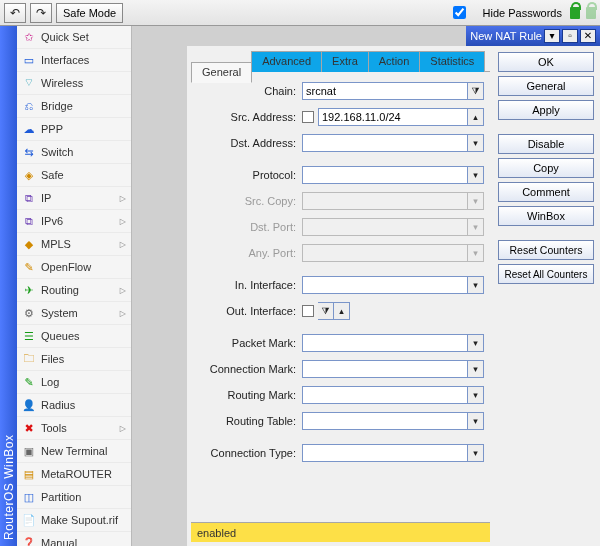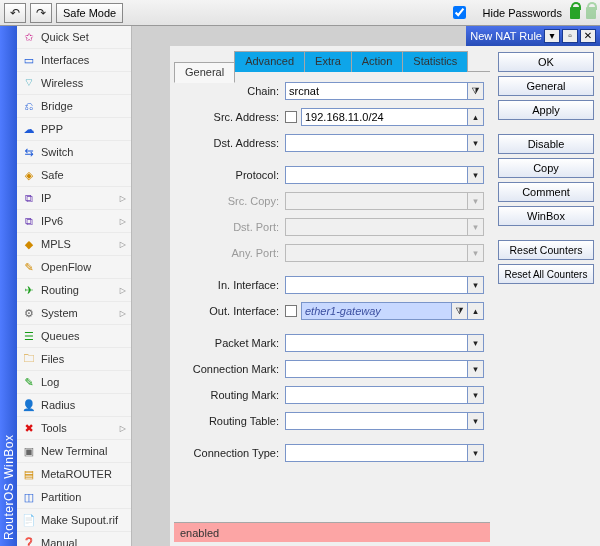--- a/index.html
+++ b/index.html
@@ -42,21 +42,21 @@
   .lbl { width:105px; text-align:right; padding-right:6px; color:#222; }
   .lbl.dim { color:#9a9a9a; }
   .inv { width:10px; height:10px; background:#ff3b3b; border-radius:50%; margin-right:3px; box-shadow:inset -2px -2px 3px rgba(0,0,0,.3);}
   .chk { width:12px; height:12px; border:1px solid #777; background:#fff; margin-right:4px; flex:none;}
   .fld { flex:1; display:flex; align-items:center; }
   .txt { flex:1; height:18px; border:1px solid #7a95c9; background:#fff; padding:1px 3px; font:11px Tahoma,Arial; color:#000; }
   .txt.highlight { background:#c7d8ff; color:#3b4fa0; font-style:italic;}
   .txt:disabled{ background:#f0f0f0; border-color:#bbb;}
   .end-btn { width:16px; height:18px; border:1px solid #7a95c9; border-left:none; background:#eee; color:#222; display:flex; align-items:center; justify-content:center; font-size:9px; flex:none;}
   .end-btn.dim{ border-color:#bbb; color:#aaa;}
-  .statusbar { height:20px; border-top:1px solid #a7a7a7; background:#fca5a5; display:flex; align-items:center; padding:0 6px; color:#333;}
+  .statusbar { height:20px; border-top:1px solid #a7a7a7; background:#fde047; display:flex; align-items:center; padding:0 6px; color:#333;}
   
   .btn-col { width:106px; padding:6px 6px 6px 4px; display:flex; flex-direction:column; gap:4px; }
   .w-btn { height:20px; border:1px solid #6f85b3; background:linear-gradient(#fff,#e2e8f4); display:flex; align-items:center; justify-content:center; font-size:11px; color:#000; }
   .btn-col .pad { height:6px; }
 </style>
 </head>
 <body>
 
 <div class="app">
 
@@ -254,21 +254,20 @@
                   <div class="lbl"><span>In. Interface:</span></div>
                   <div class="fld">
                     <input class="txt" style="">
                     <span class="end-btn">▾</span>
                   </div>
                 </div>
                 <div class="row">
                   <div class="lbl"><span class="inv"></span><span>Out. Interface:</span></div>
                   <div class="fld">
                     <span class="chk"></span>
-                    <input class="txt highlight" value="ether1-gateway" style="">
                     <span class="end-btn">⧩</span>
                     <span class="end-btn">▴</span>
                   </div>
                 </div>
                 <div style="height: 6px;"></div>
                 <div class="row">
                   <div class="lbl"><span>Packet Mark:</span></div>
                   <div class="fld">
                     <input class="txt" style="">
                     <span class="end-btn">▾</span>

